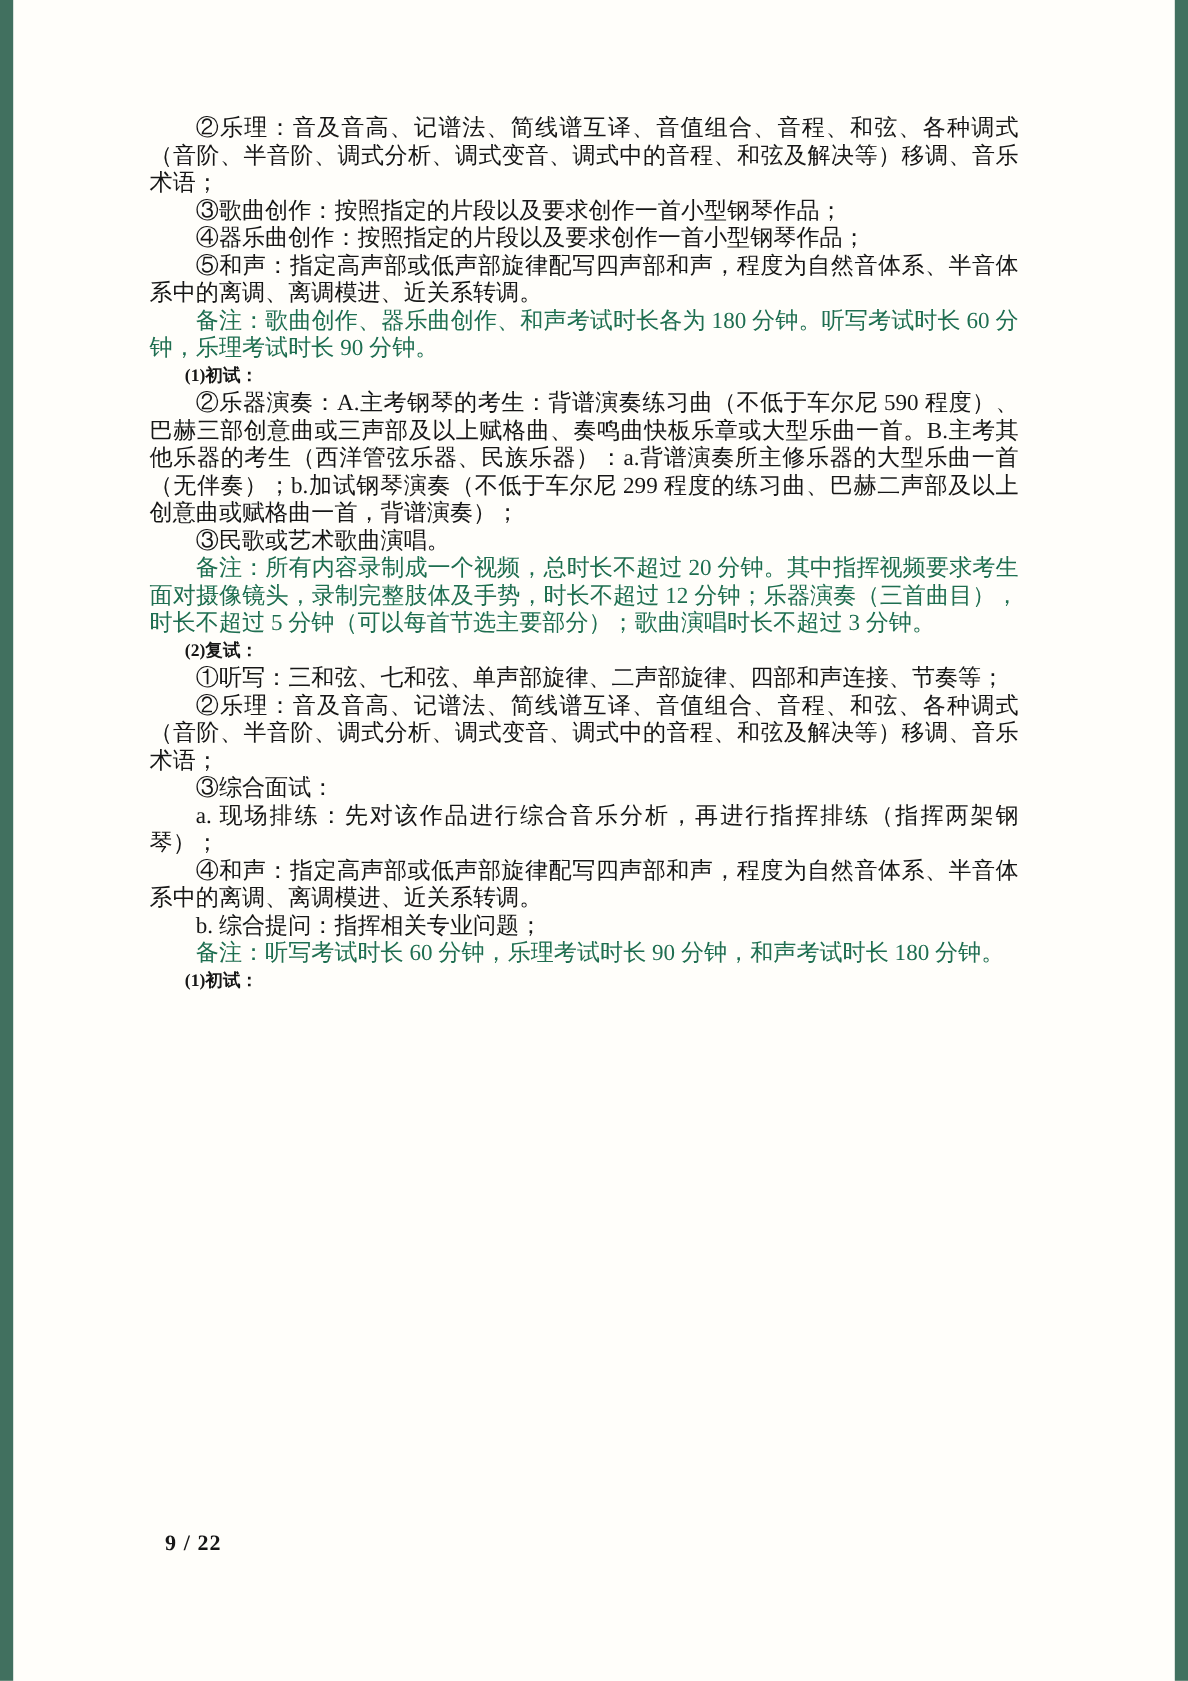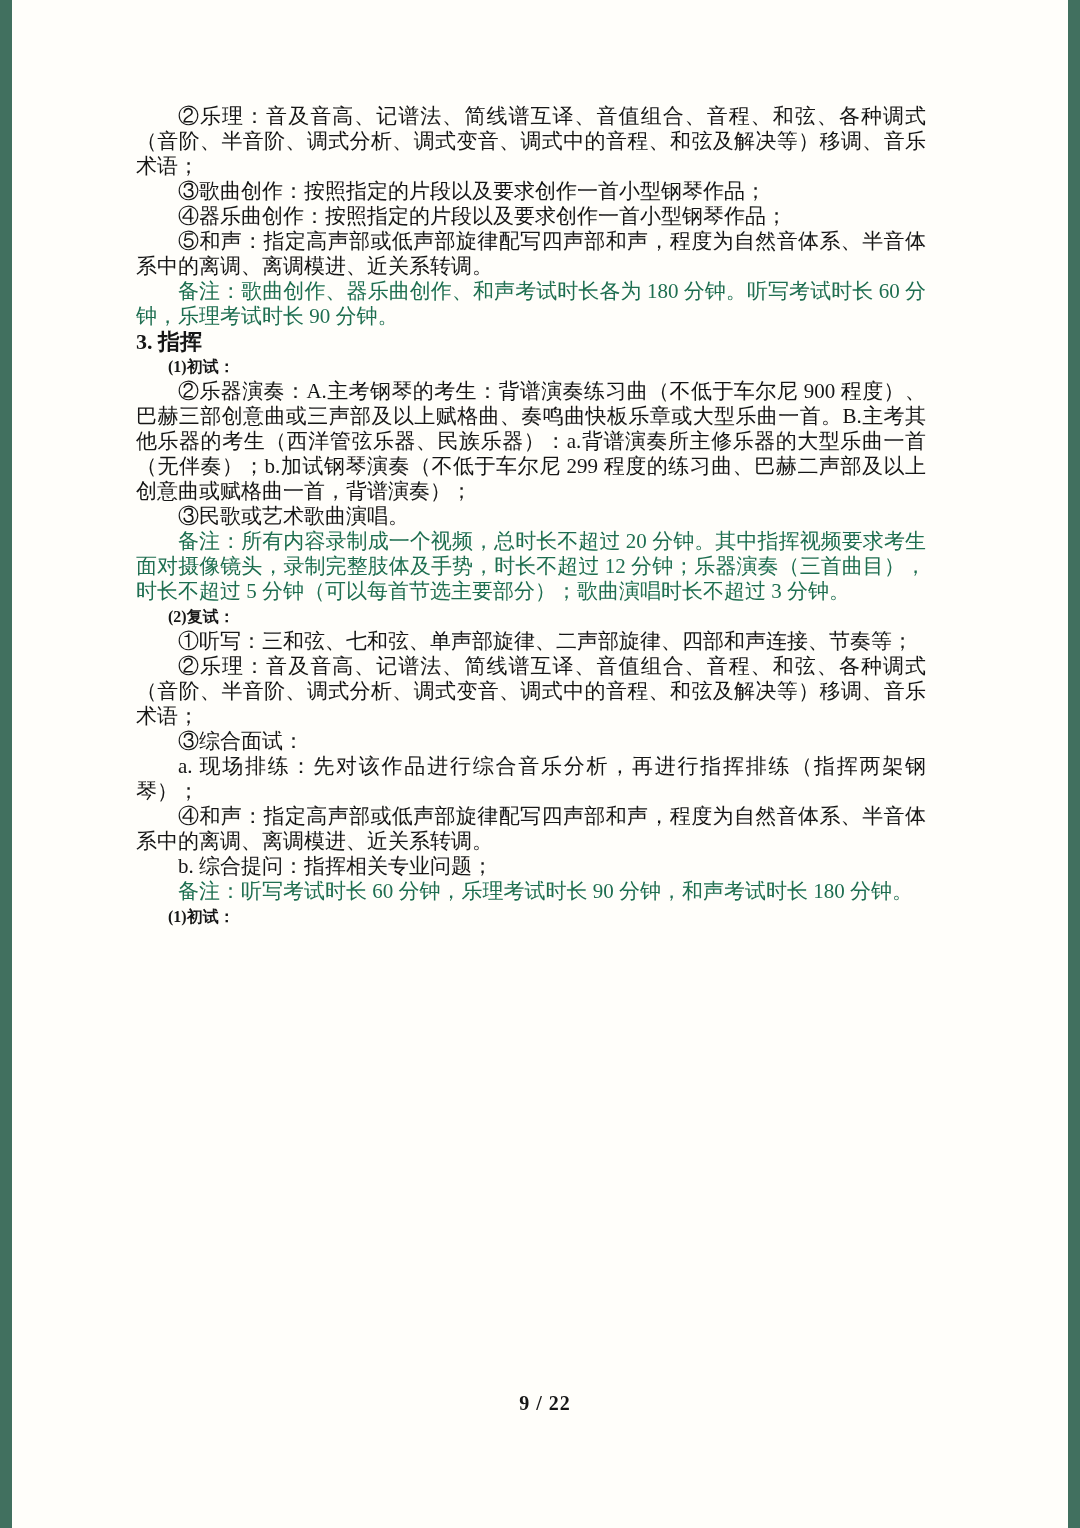--- a/index.html
+++ b/index.html
@@ -53,42 +53,40 @@
   .subheading {
     text-indent: 2em;
     font-weight: bold;
     font-size: 16px;
   }
   .footer {
     position: absolute;
     top: 1392px;
     left: 150px;
     width: 790px;
-    text-align: center;
     font-weight: bold;
     font-size: 20px;
     color: #161616;
     letter-spacing: 1px;
   }
 </style>
 </head>
 <body>
 
 <div class="edge edge-left"></div>
 <div class="edge edge-right"></div>
 
 <div class="content">
   <p class="para">②乐理：音及音高、记谱法、简线谱互译、音值组合、音程、和弦、各种调式（音阶、半音阶、调式分析、调式变音、调式中的音程、和弦及解决等）移调、音乐术语；</p>
   <p class="para">③歌曲创作：按照指定的片段以及要求创作一首小型钢琴作品；</p>
   <p class="para">④器乐曲创作：按照指定的片段以及要求创作一首小型钢琴作品；</p>
   <p class="para">⑤和声：指定高声部或低声部旋律配写四声部和声，程度为自然音体系、半音体系中的离调、离调模进、近关系转调。</p>
   <p class="note">备注：歌曲创作、器乐曲创作、和声考试时长各为 180 分钟。听写考试时长 60 分钟，乐理考试时长 90 分钟。</p>
-  <p class="heading">3. 指挥</p>
   <p class="subheading">(1)初试：</p>
-  <p class="para">②乐器演奏：A.主考钢琴的考生：背谱演奏练习曲（不低于车尔尼 900 程度）、巴赫三部创意曲或三声部及以上赋格曲、奏鸣曲快板乐章或大型乐曲一首。B.主考其他乐器的考生（西洋管弦乐器、民族乐器）：a.背谱演奏所主修乐器的大型乐曲一首（无伴奏）；b.加试钢琴演奏（不低于车尔尼 299 程度的练习曲、巴赫二声部及以上创意曲或赋格曲一首，背谱演奏）；</p>
+  <p class="para">②乐器演奏：A.主考钢琴的考生：背谱演奏练习曲（不低于车尔尼 590 程度）、巴赫三部创意曲或三声部及以上赋格曲、奏鸣曲快板乐章或大型乐曲一首。B.主考其他乐器的考生（西洋管弦乐器、民族乐器）：a.背谱演奏所主修乐器的大型乐曲一首（无伴奏）；b.加试钢琴演奏（不低于车尔尼 299 程度的练习曲、巴赫二声部及以上创意曲或赋格曲一首，背谱演奏）；</p>
   <p class="para">③民歌或艺术歌曲演唱。</p>
   <p class="note">备注：所有内容录制成一个视频，总时长不超过 20 分钟。其中指挥视频要求考生面对摄像镜头，录制完整肢体及手势，时长不超过 12 分钟；乐器演奏（三首曲目），时长不超过 5 分钟（可以每首节选主要部分）；歌曲演唱时长不超过 3 分钟。</p>
   <p class="subheading">(2)复试：</p>
   <p class="para">①听写：三和弦、七和弦、单声部旋律、二声部旋律、四部和声连接、节奏等；</p>
   <p class="para">②乐理：音及音高、记谱法、简线谱互译、音值组合、音程、和弦、各种调式（音阶、半音阶、调式分析、调式变音、调式中的音程、和弦及解决等）移调、音乐术语；</p>
   <p class="para">③综合面试：</p>
   <p class="para">a. 现场排练：先对该作品进行综合音乐分析，再进行指挥排练（指挥两架钢琴）；</p>
   <p class="para">④和声：指定高声部或低声部旋律配写四声部和声，程度为自然音体系、半音体系中的离调、离调模进、近关系转调。</p>
   <p class="para">b. 综合提问：指挥相关专业问题；</p>
   <p class="note">备注：听写考试时长 60 分钟，乐理考试时长 90 分钟，和声考试时长 180 分钟。</p>

